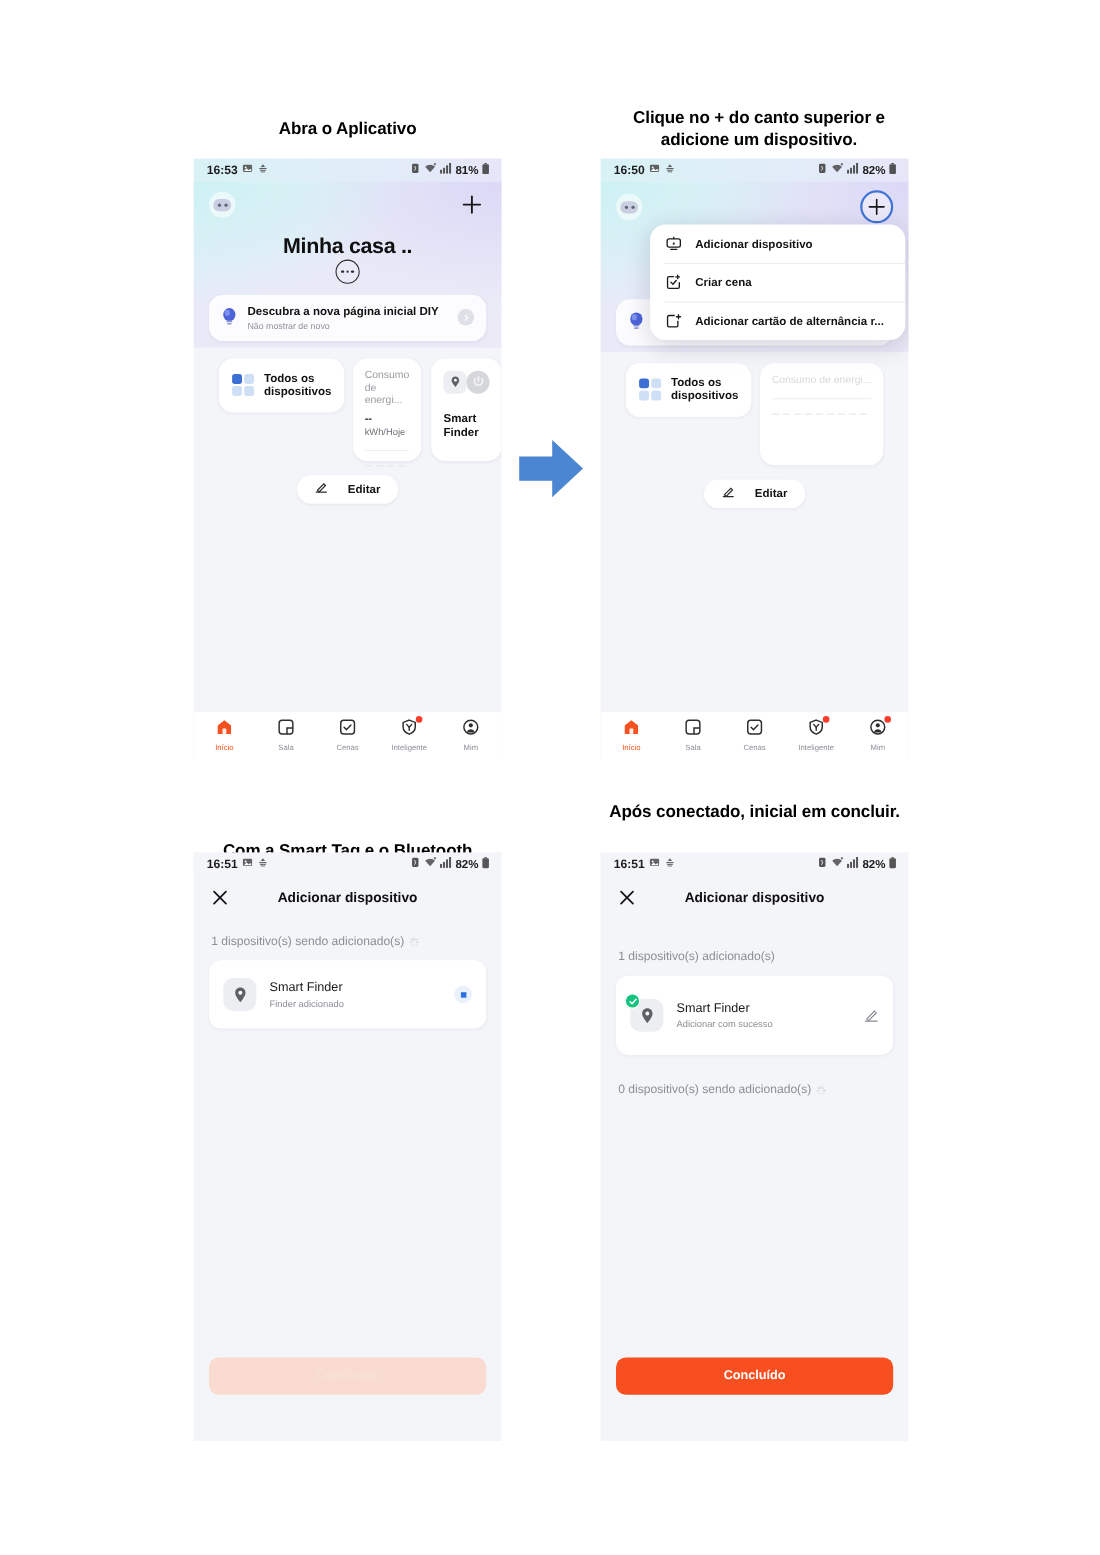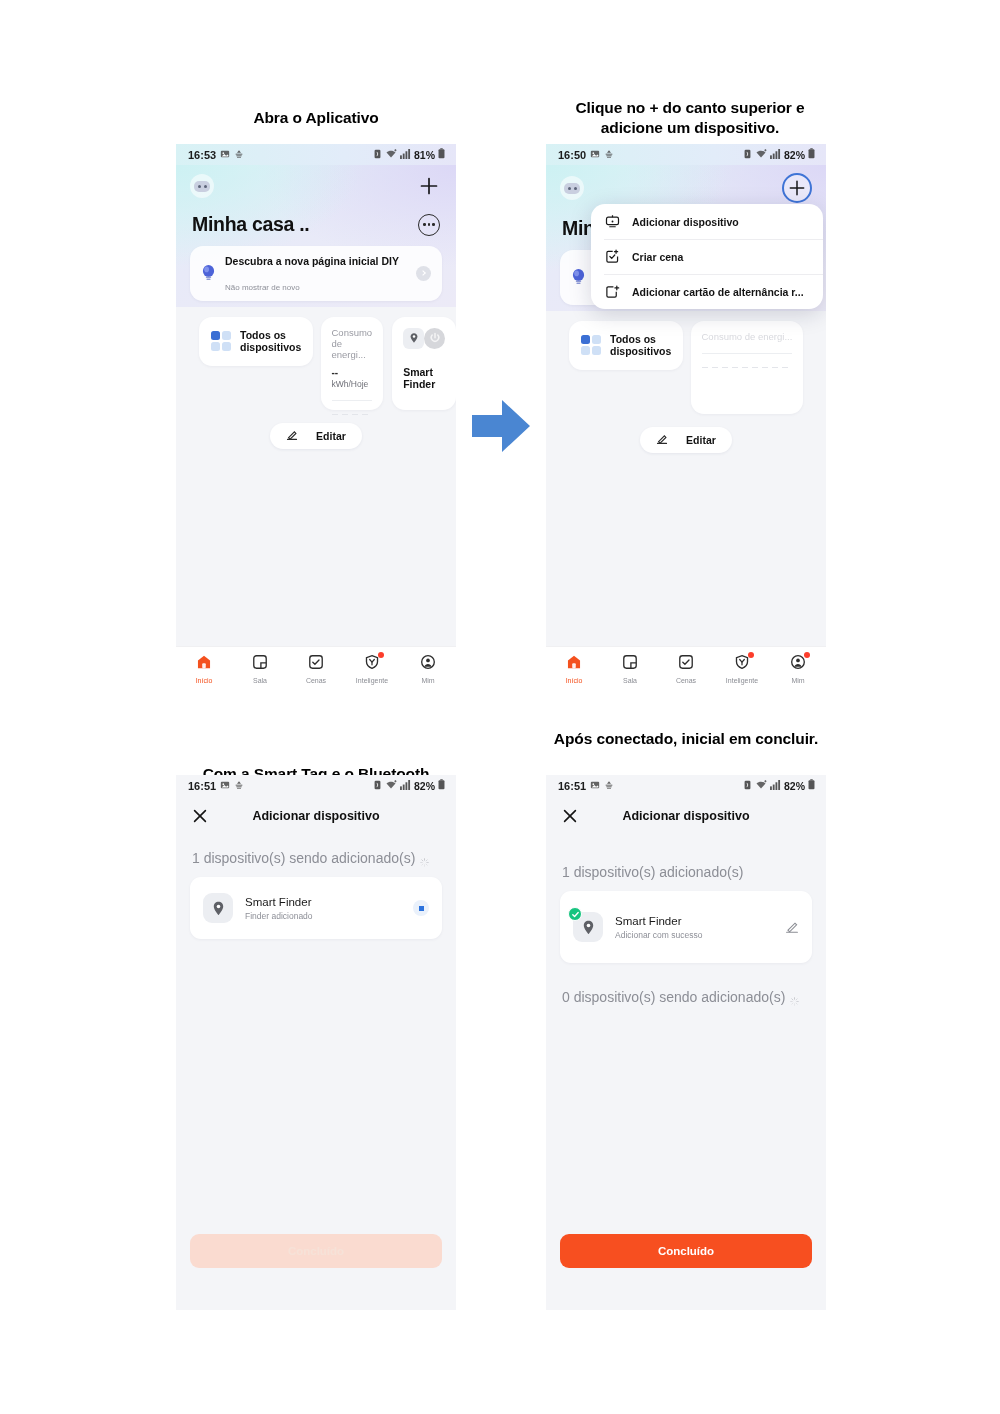--- a/index.html
+++ b/index.html
@@ -73,40 +73,41 @@
     color:#18181b;
   }
   .plus-btn svg{display:block;}
   .plus-btn.ringed{
     border:2px solid #3f74d6;border-radius:50%;
     width:30px;height:30px;background:rgba(255,255,255,.35);
   }
   .home-title-row{
     display:flex;align-items:center;justify-content:space-between;
     padding:6px 16px 10px 16px;
+    flex-direction:column;
   }
   .home-title{font-size:19.5px;font-weight:bold;color:#101010;letter-spacing:-0.3px;}
   .more-btn{
     width:22px;height:22px;border:1.4px solid #2a2a2a;border-radius:50%;
     display:flex;align-items:center;justify-content:center;gap:2px;
   }
   .more-btn i{width:2.5px;height:2.5px;border-radius:50%;background:#2a2a2a;display:block;}
 
   .diy-card{
     margin:0 14px;
     background:rgba(255,255,255,.85);
     border-radius:13px;
     padding:9px 11px;
     display:flex;align-items:center;gap:9px;
     box-shadow:0 1px 3px rgba(30,40,80,.05);
   }
   .bulb{width:15px;height:19px;flex:none;position:relative;}
   .diy-txt{flex:1;}
   .diy-t1{font-size:10.5px;font-weight:bold;color:#111;line-height:1.2;}
-  .diy-t2{font-size:8px;color:#8e9099;margin-top:15px;}
+  .diy-t2{font-size:8px;color:#8e9099;margin-top:2px;}
   .chev-circle{
     width:15px;height:15px;border-radius:50%;background:#dfe1e8;
     display:flex;align-items:center;justify-content:center;flex:none;
   }
   .chev-circle span{
     display:block;width:4px;height:4px;border-top:1.3px solid #fff;border-right:1.3px solid #fff;
     transform:rotate(45deg);margin-left:-1px;
   }
 
   
@@ -172,21 +173,21 @@
   .mi-lb{font-size:10.5px;color:#131313;font-weight:600;white-space:nowrap;}
   .mi-ic{width:16px;height:16px;flex:none;display:flex;align-items:center;justify-content:center;}
 
   
   .addhdr{height:40px;display:flex;align-items:center;padding:0 16px;position:relative;}
   .xclose{width:16px;height:16px;}
   .addtitle{
     position:absolute;left:0;right:0;text-align:center;
     font-size:12.5px;font-weight:bold;color:#0f0f0f;pointer-events:none;
   }
-  .statusline{font-size:14px;color:#8c8e96;padding:0 16px;display:flex;align-items:center;gap:5px;}
+  .statusline{font-size:11px;color:#8c8e96;padding:0 16px;display:flex;align-items:center;gap:5px;}
   .spinner{width:9px;height:9px;display:inline-block;opacity:.55;}
   .devcard{
     margin:11px 14px 0 14px;background:#fff;border-radius:11px;
     height:62px;display:flex;align-items:center;gap:12px;padding:0 13px;
     box-shadow:0 1px 3px rgba(30,40,80,.05);
   }
   .devcard.tall{height:72px;}
   .dev-ic{width:30px;height:30px;border-radius:9px;background:#eceef2;display:flex;align-items:center;justify-content:center;position:none;}
   .dev-ic-wrap{position:relative;flex:none;}
   .tick{

